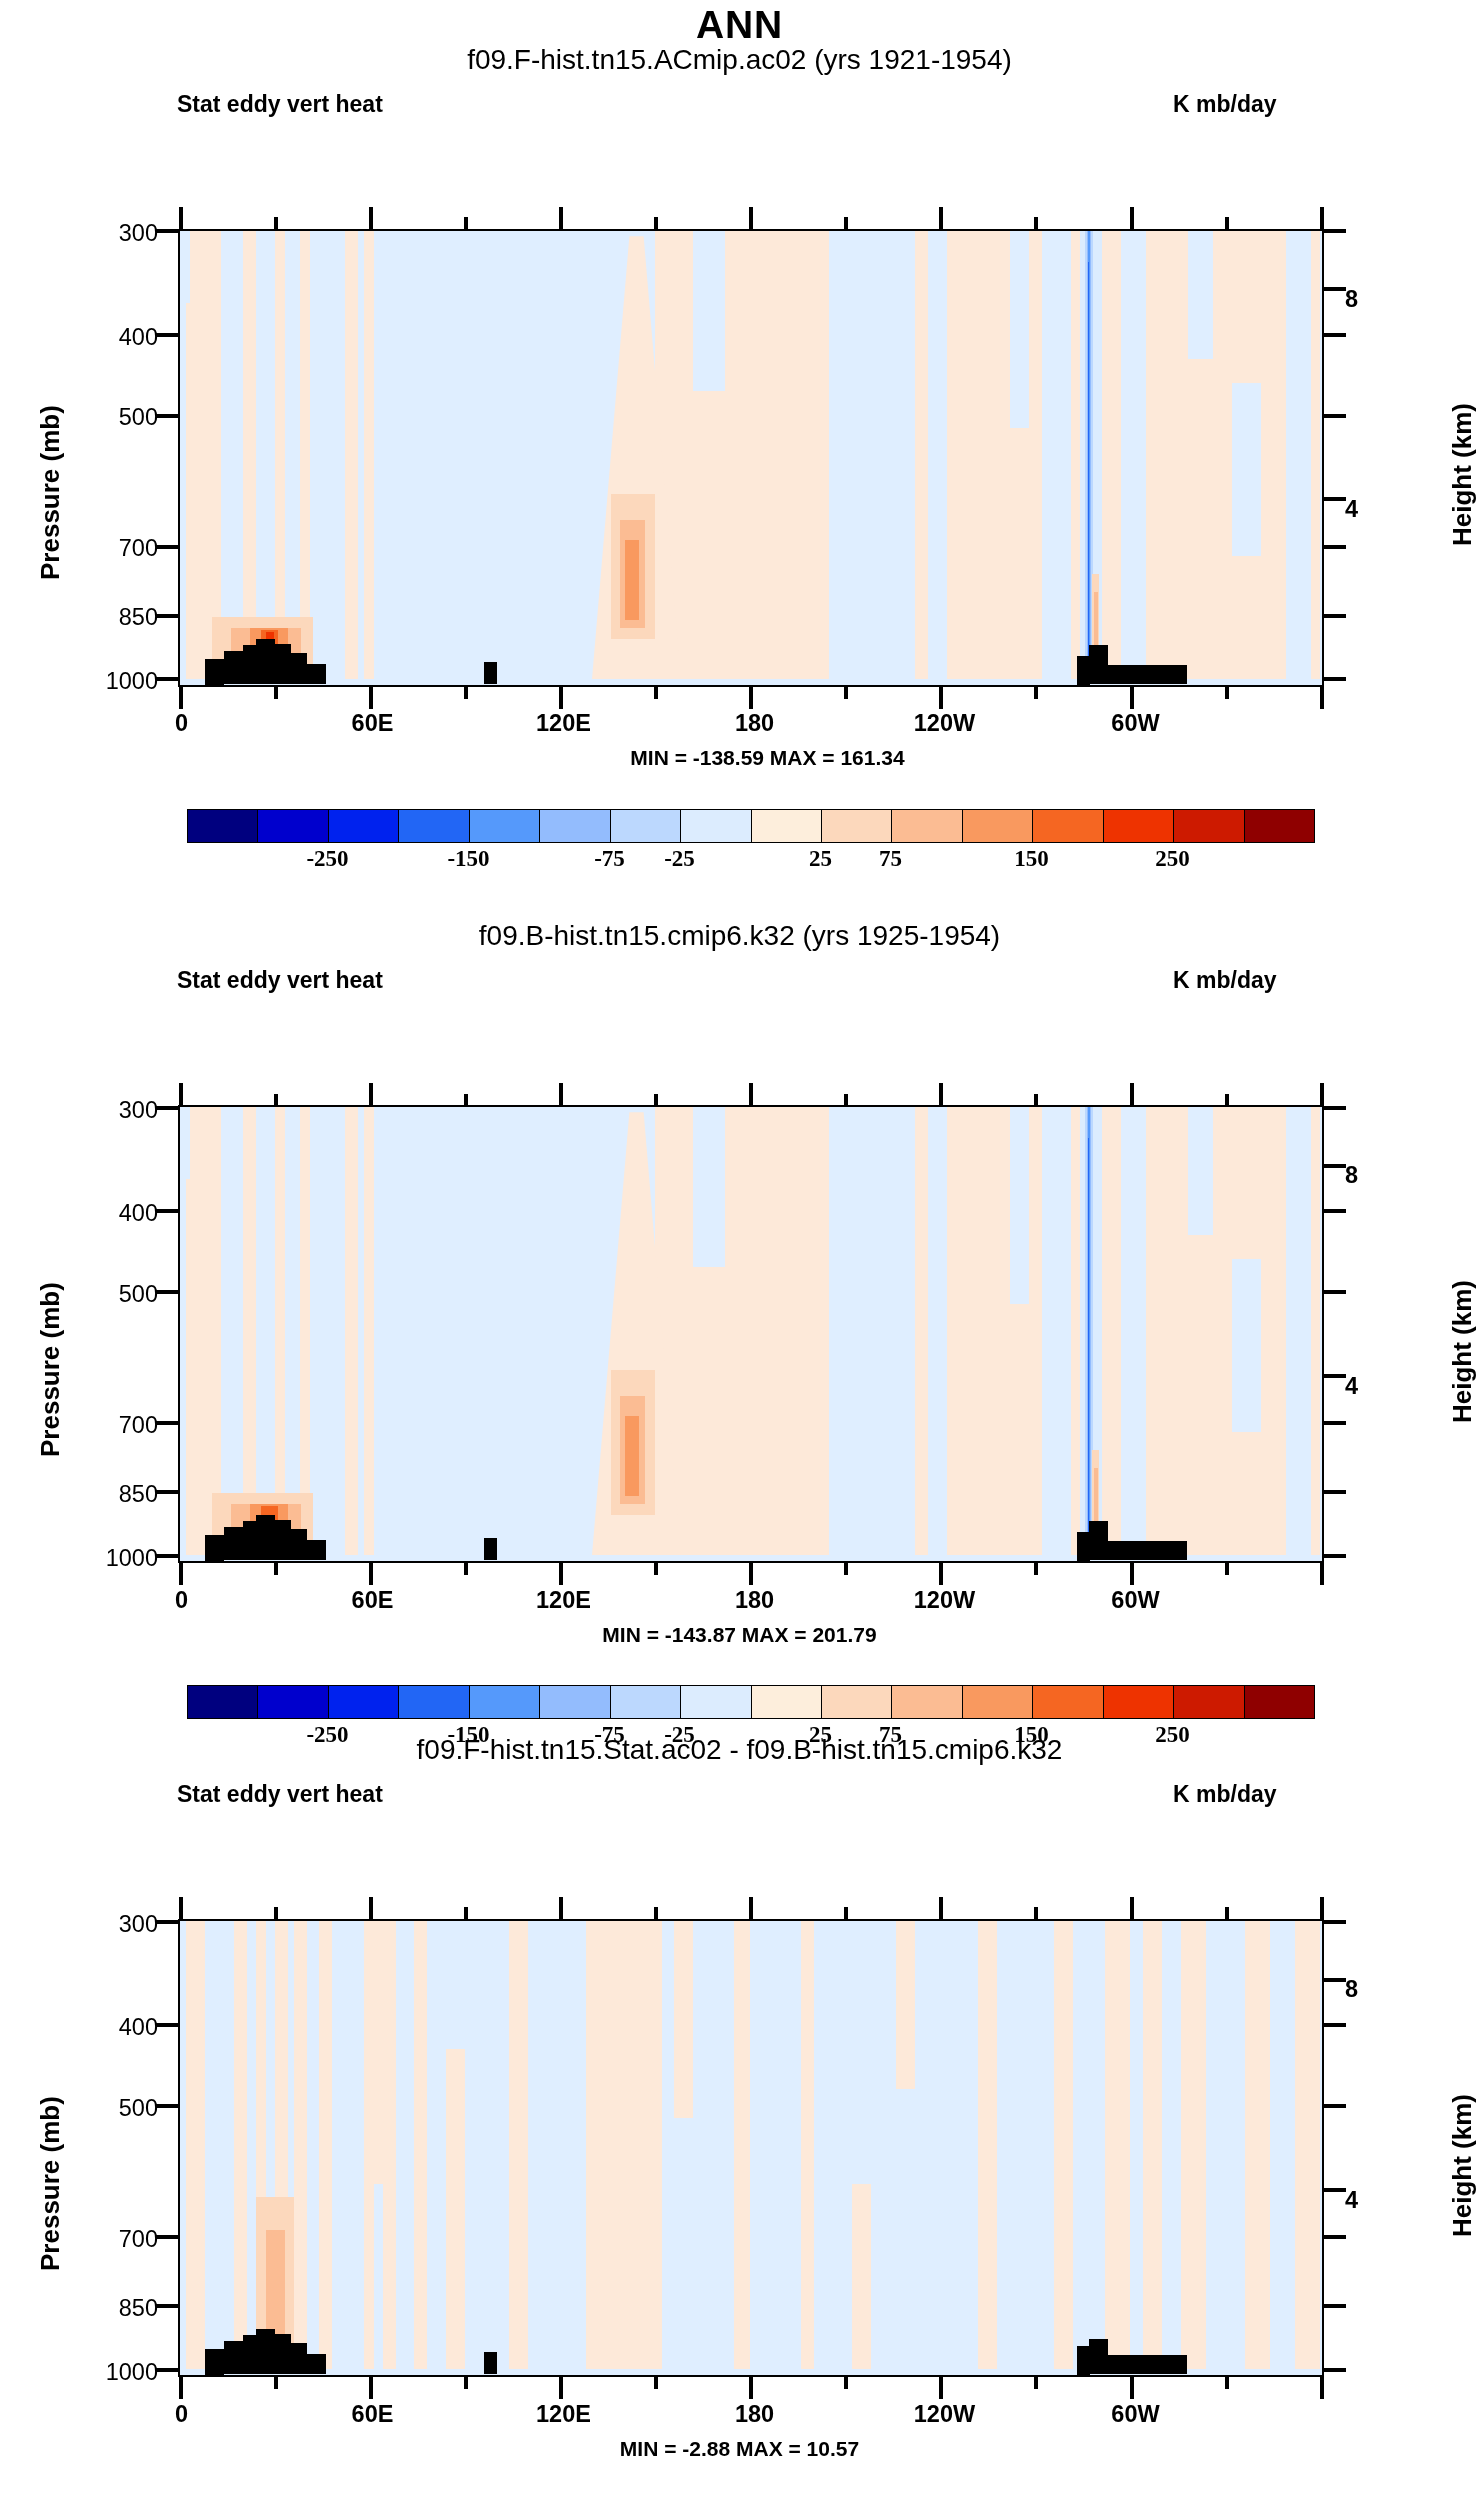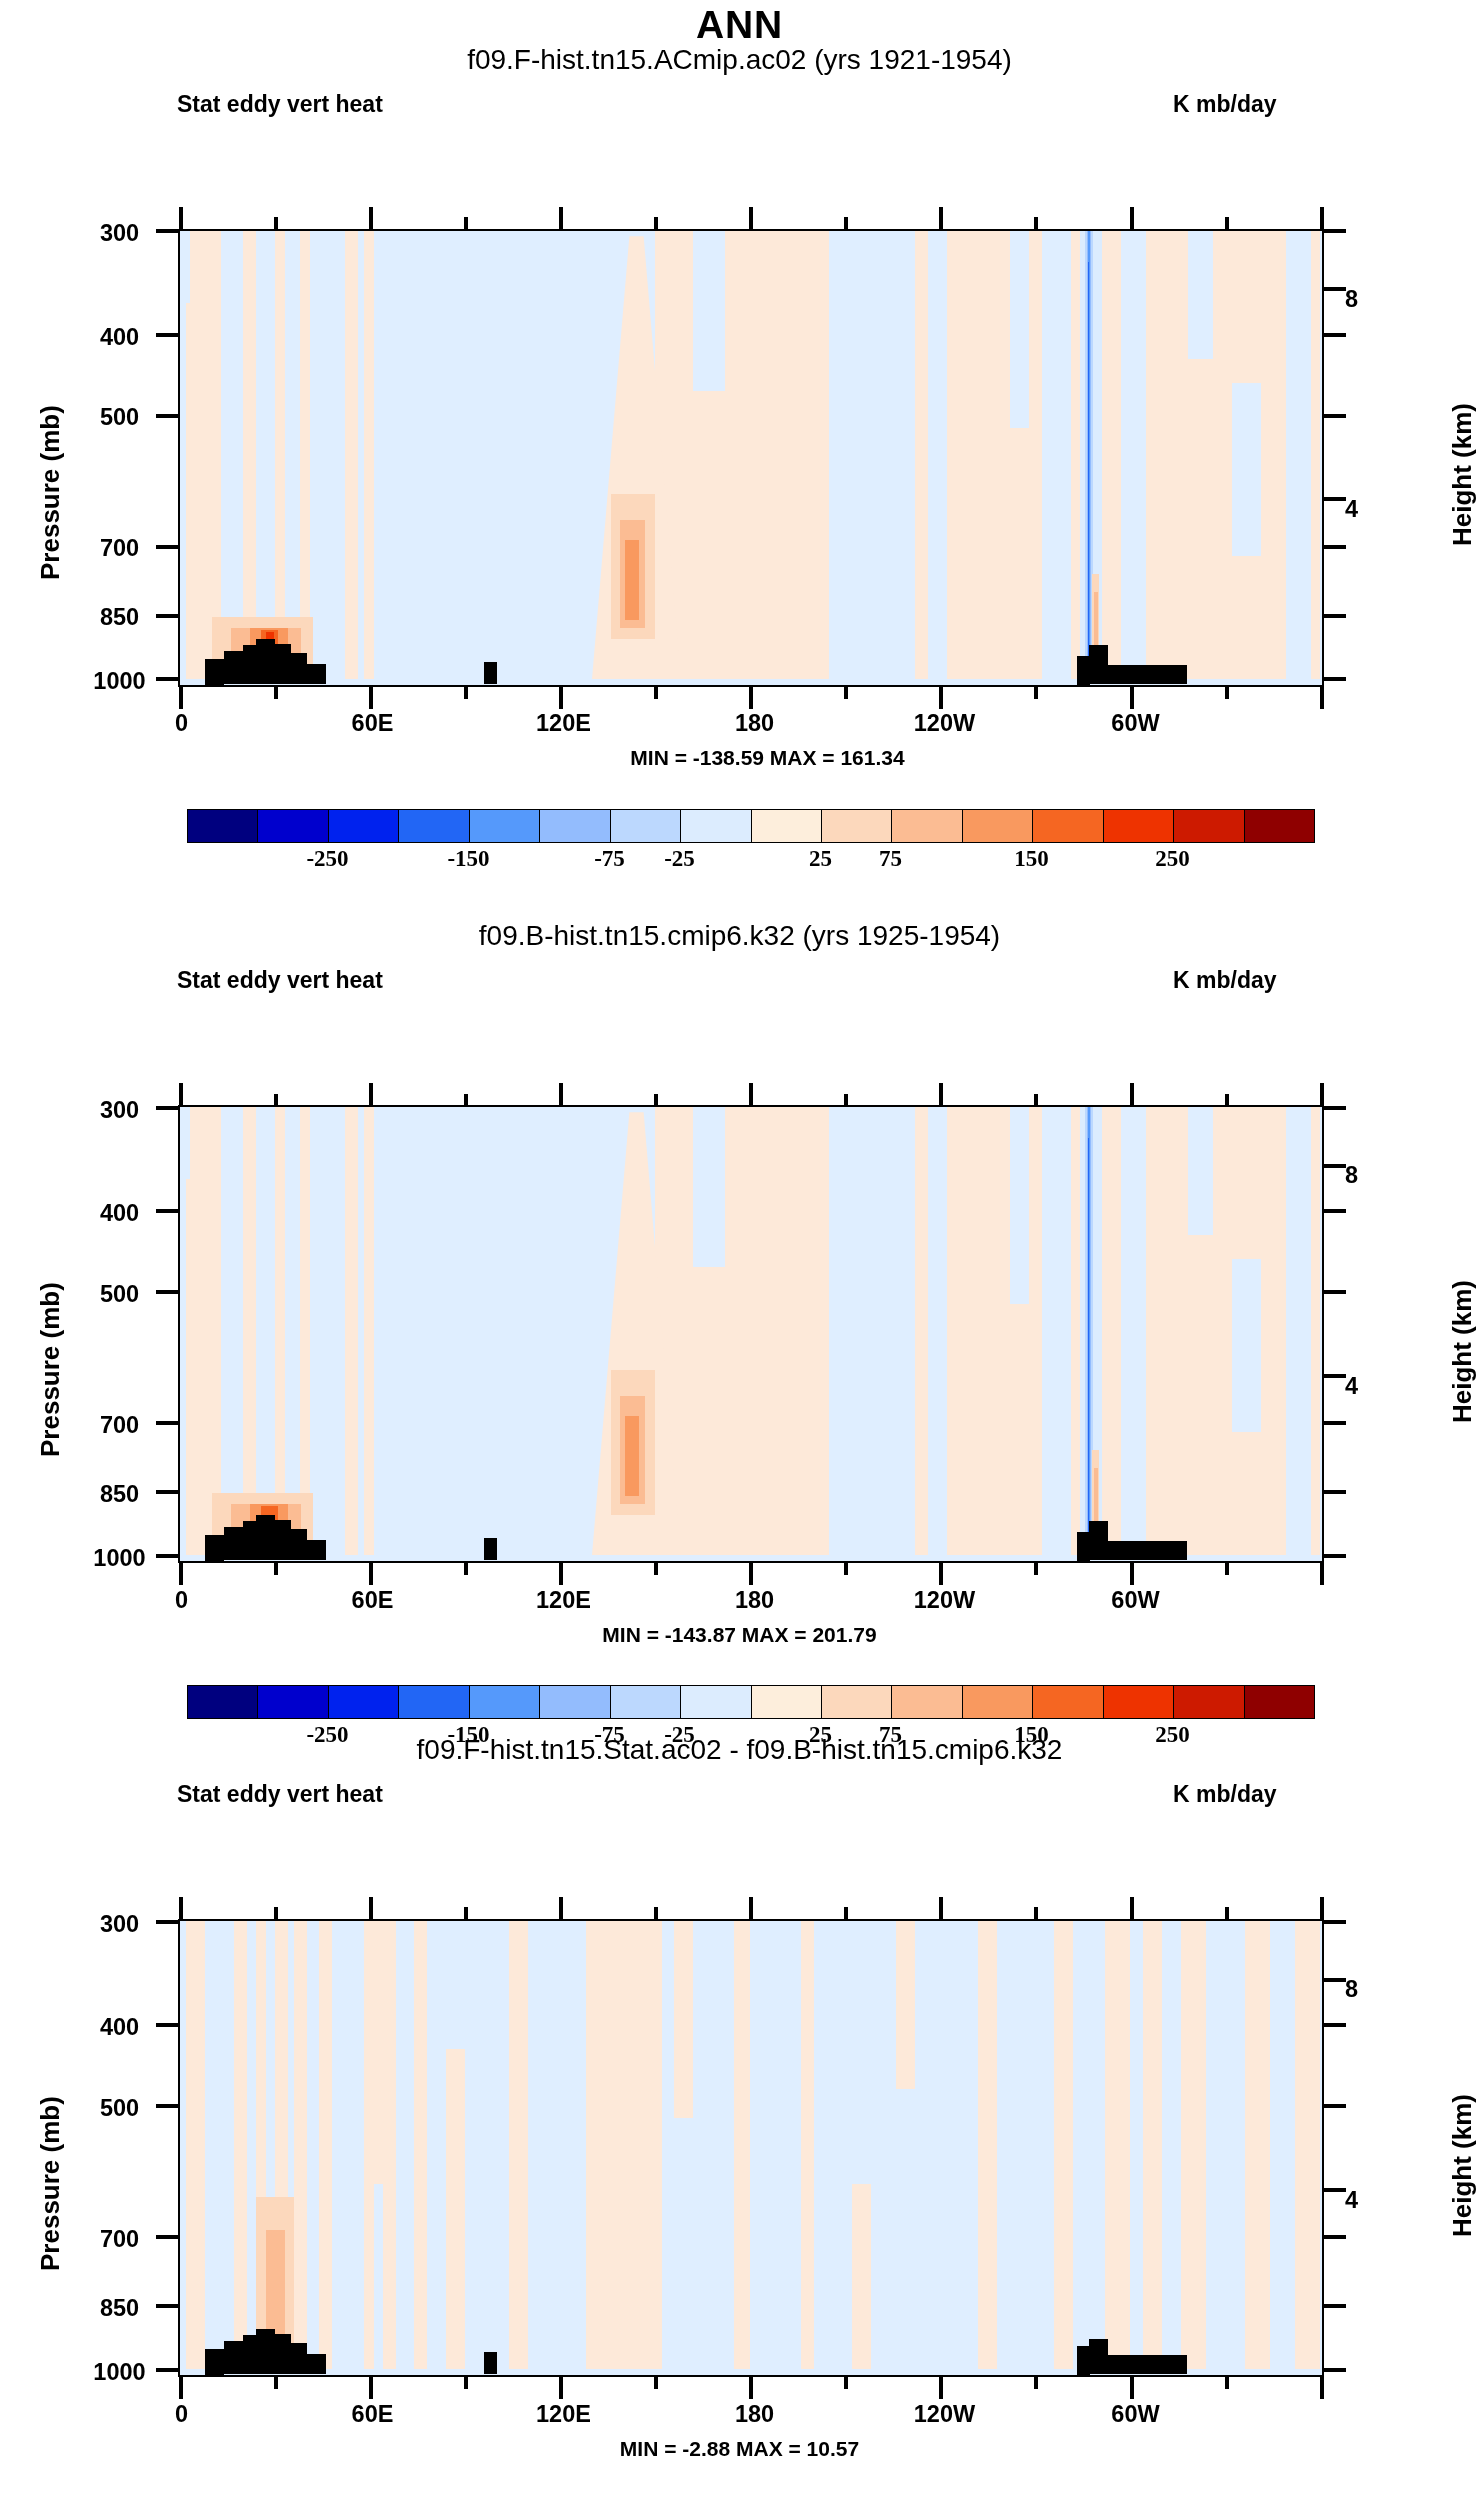--- a/index.html
+++ b/index.html
@@ -13,21 +13,21 @@
   .panel-title{position:absolute;left:0;width:1479px;text-align:center;font-size:28px;}
 
   .hdr-left{position:absolute;font-size:23px;font-weight:bold;}
   .hdr-right{position:absolute;font-size:23px;font-weight:bold;}
 
   .axis-label-y{position:absolute;font-size:26px;font-weight:bold;
     transform:rotate(-90deg);transform-origin:0 0;white-space:nowrap;}
 
   .plot-frame{position:absolute;border:2.5px solid #000;box-sizing:border-box;overflow:hidden;background:#dfeeff;}
 
-  .ytick-lab{position:absolute;font-size:23.5px;font-weight:bold;text-align:center;width:77px;}
+  .ytick-lab{position:absolute;font-size:23.5px;font-weight:normal;text-align:right;width:77px;}
   .ytick-lab-r{position:absolute;font-size:23.5px;font-weight:bold;text-align:left;width:77px;}
   .xtick-lab{position:absolute;font-size:23.5px;font-weight:bold;text-align:center;width:101px;}
 
   .tickmark{position:absolute;background:#000;}
 
   .minmax{position:absolute;width:1479px;text-align:center;font-size:21px;font-weight:bold;}
 
   .cbar{position:absolute;display:flex;border:1.7px solid #000;box-sizing:content-box;}
   .cbar-cell{height:100%;border-right:1.7px solid #000;box-sizing:border-box;}
   .cbar-cell:last-child{border-right:none;}

